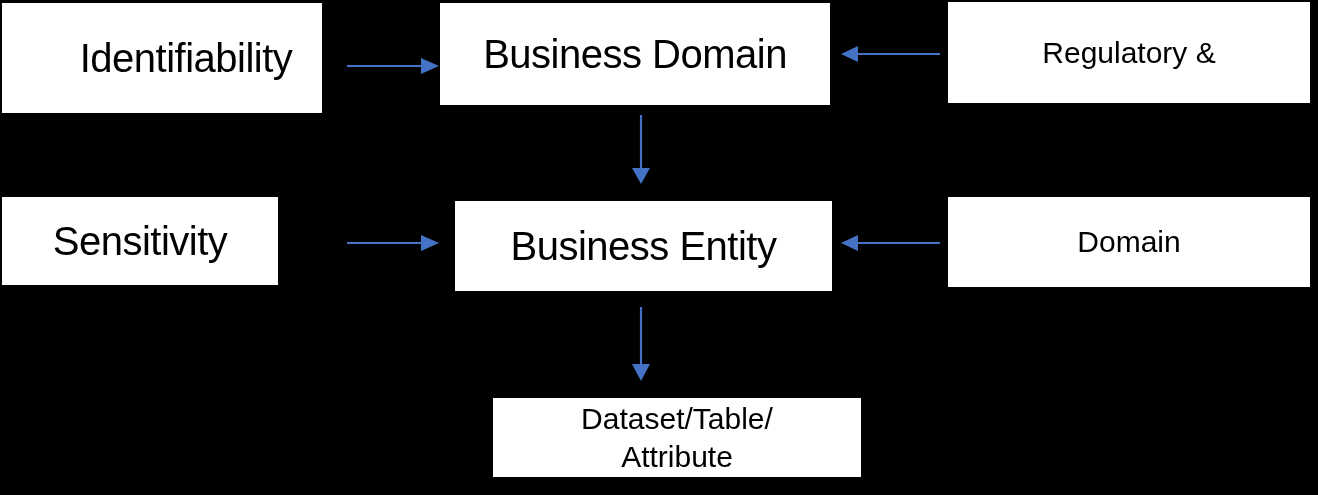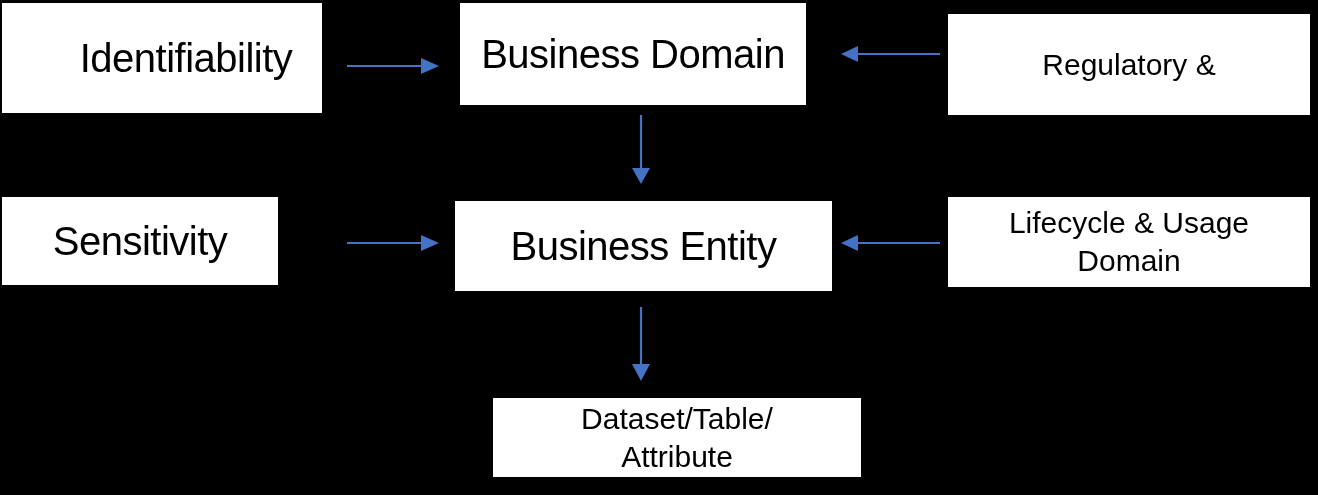--- a/index.html
+++ b/index.html
@@ -33,22 +33,22 @@
     letter-spacing:-0.5px;
     white-space:nowrap;
   }
   .node .lbl-md{
     font-size:30px;
     line-height:38px;
     white-space:nowrap;
   }
   
   #n-identifiability{left:2px;   top:3px;   width:320px; height:110px;padding-left:48px;}
-  #n-business-domain{left:460px; top:3px;   width:346px; height:102px;}
-  #n-regulatory     {left:948px; top:14px;   width:362px; height:101px;}
+  #n-business-domain{left:440px; top:3px;   width:390px; height:102px;}
+  #n-regulatory     {left:948px; top:2px;   width:362px; height:101px;}
   #n-sensitivity    {left:2px;   top:197px; width:276px; height:88px;}
   #n-business-entity{left:455px; top:201px; width:377px; height:90px;}
   #n-lifecycle      {left:948px; top:197px; width:362px; height:90px;}
   #n-dataset        {left:457px; top:398px; width:368px; height:79px;margin-left:36px;}
 
   svg.arrows{
     position:absolute;
     left:0;top:0;width:1318px;height:495px;
     pointer-events:none;
   }
@@ -101,21 +101,20 @@
 
   <div class="node" id="n-sensitivity">
     <span class="lbl-lg">Sensitivity</span>
   </div>
 
   <div class="node" id="n-business-entity">
     <span class="lbl-lg">Business Entity</span>
   </div>
 
   <div class="node" id="n-lifecycle">
-    <span class="lbl-md">Lifecycle &amp; Usage</span>
     <span class="lbl-md">Domain</span>
   </div>
 
   <div class="node" id="n-dataset">
     <span class="lbl-md">Dataset/Table/</span>
     <span class="lbl-md">Attribute</span>
   </div>
 
 </div>
 

